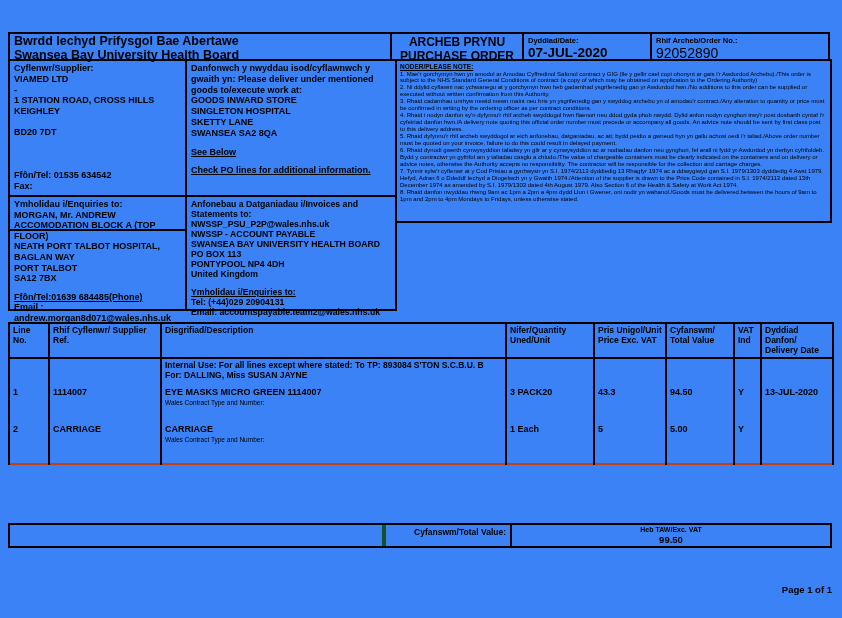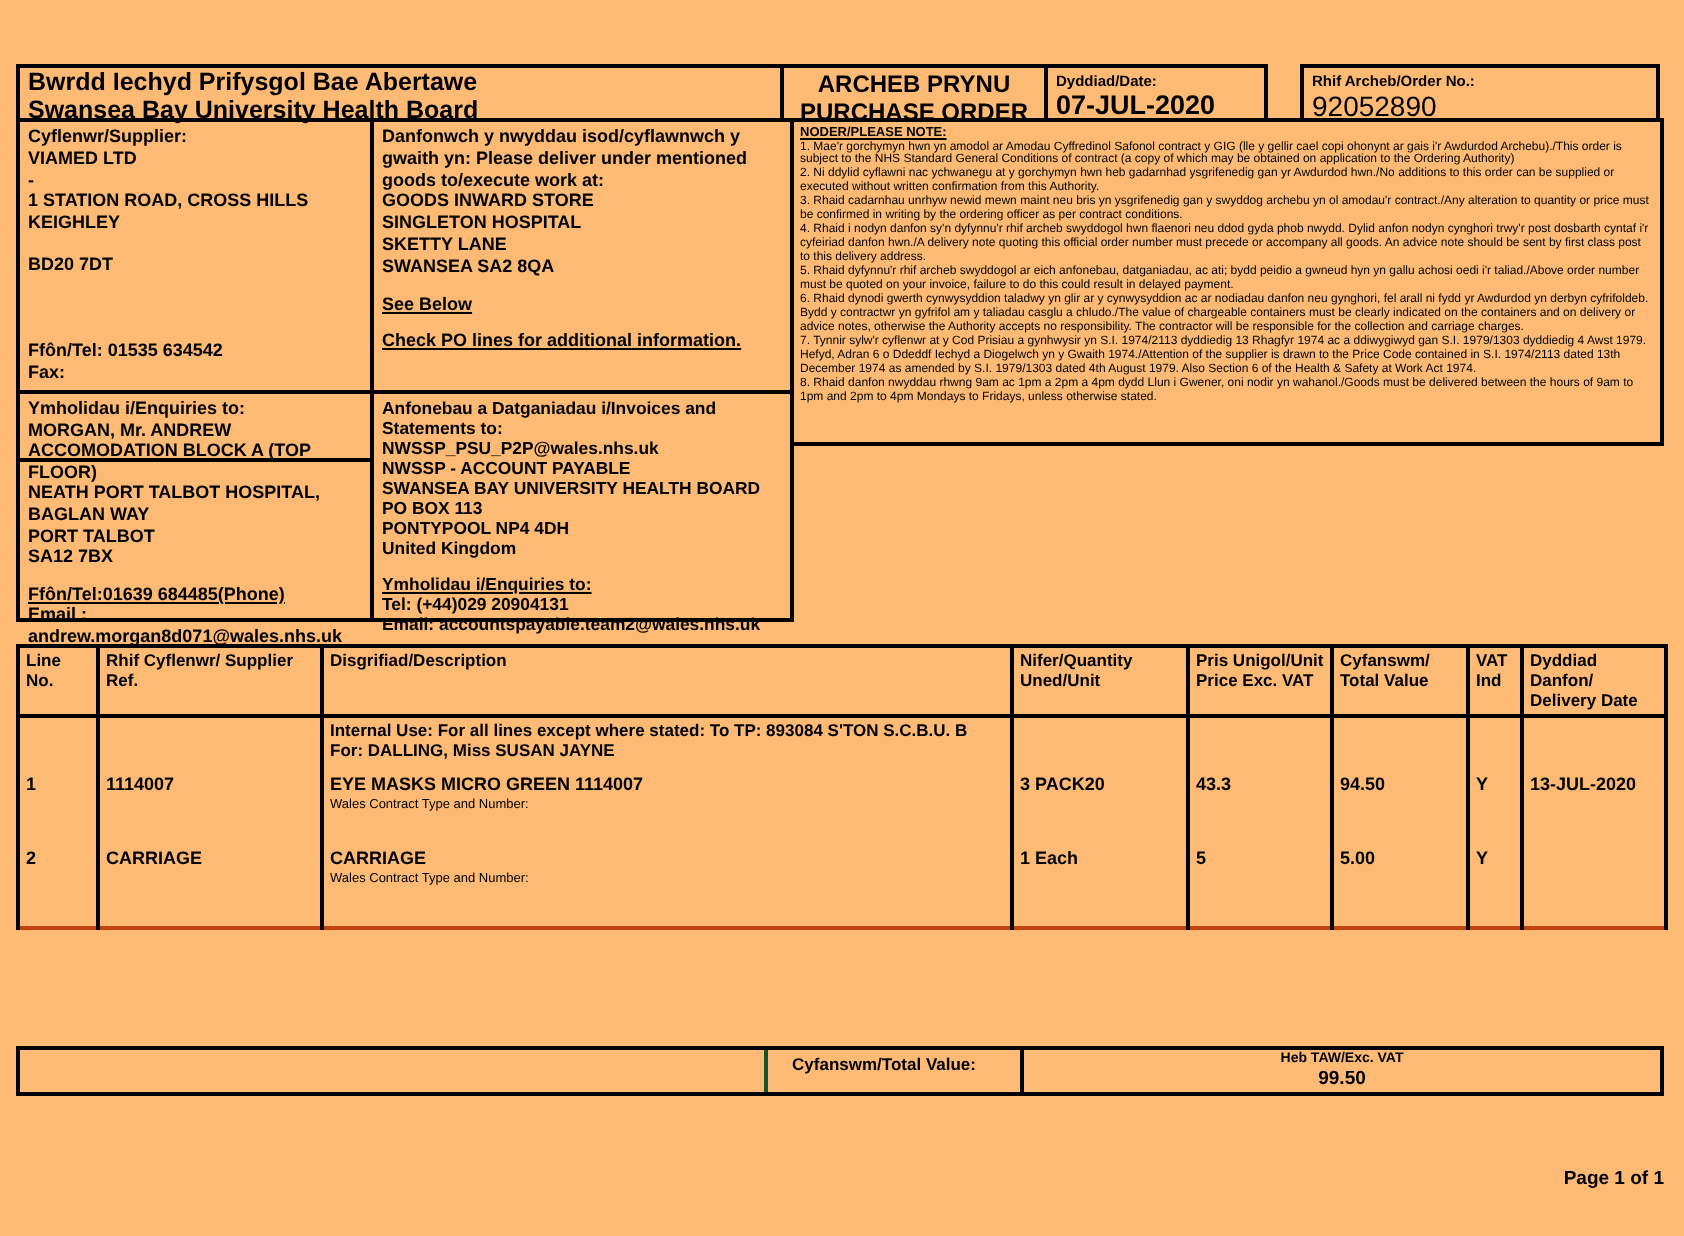--- a/index.html
+++ b/index.html
@@ -1,26 +1,26 @@
 <!DOCTYPE html>
 <html><head>
 <meta charset="utf-8">
 <style>
   html,body{margin:0;padding:0;background:#fff;}
-  .page{position:relative;width:842px;height:618px;background:#fdba74;overflow:hidden;
+  .page{position:relative;width:842px;height:618px;background:#3b82f6;overflow:hidden;
         font-family:"Liberation Sans",sans-serif;color:#000;}
   .box{position:absolute;border:2px solid #000;box-sizing:border-box;
        padding:2px 4px;font-size:9px;font-weight:bold;line-height:1.2;}
   .line{min-height:10px;}
   .small-label{font-size:7.5px;font-weight:bold;}
   .big-val{font-size:13.5px;}
   
   #h-title{left:8px;top:32px;width:384px;height:29px;font-size:12.5px;line-height:1.1;padding-top:1px;}
   #h-po{left:390px;top:32px;width:134px;height:29px;text-align:center;font-size:12px;line-height:1.15;}
-  #h-date{left:522px;top:32px;width:112px;height:29px;}
+  #h-date{left:522px;top:32px;width:130px;height:29px;}
   #h-date .big-val{font-weight:bold;}
   #h-orderno{left:650px;top:32px;width:180px;height:29px;}
   #h-orderno .big-val{font-weight:normal;font-size:14px;}
   
   #supplier{left:8px;top:59px;width:179px;height:172px;}
   #deliver{left:185px;top:59px;width:212px;height:138px;}
   #notes{left:395px;top:59px;width:437px;height:164px;font-weight:normal;
          font-size:6px;line-height:1.16;padding:2px 3px;}
   #notes .notes-heading{font-weight:bold;font-size:6.5px;text-decoration:underline;}
   #enquiries{left:8px;top:195px;width:179px;height:116px;line-height:1.18;}
@@ -37,22 +37,22 @@
   #po-table tr.internal td{height:22px;}
   #po-table td .desc-main{font-size:9px;font-weight:bold;}
   #po-table td .contract{font-size:6.5px;font-weight:normal;margin-top:1px;}
   #po-table{border:2px solid #c2410c;}
   #po-table tr.r1 td{height:32px;padding-top:4px;}
   #po-table tr.r2 td{height:38px;padding-top:4px;}
   .internal-use{font-size:8.5px;font-weight:bold;line-height:1.2;}
   
   #totals{left:8px;top:523px;width:824px;height:25px;display:flex;padding:0;}
   #totals .t-spacer{flex:0 0 372px;}
-  #totals .t-label{flex:0 0 128px;border-left:2px solid #14532d;text-align:right;
-                   font-size:8.5px;font-weight:bold;padding:2px 22px 0 0;box-sizing:border-box;}
+  #totals .t-label{flex:0 0 128px;border-left:4px solid #14532d;text-align:right;
+                   font-size:8.5px;font-weight:bold;padding:2px 4px 0 0;box-sizing:border-box;}
   #totals .t-value{flex:1;border-left:2px solid #000;text-align:center;padding-top:1px;}
   #totals .t-vat{font-size:7px;font-weight:bold;line-height:1.2;}
   #totals .t-amount{font-size:9.5px;font-weight:bold;line-height:1.2;}
   
   #page-num{position:absolute;left:760px;top:584px;width:72px;text-align:right;
             font-size:9.5px;font-weight:bold;}
 </style>
 </head>
 <body>
 

